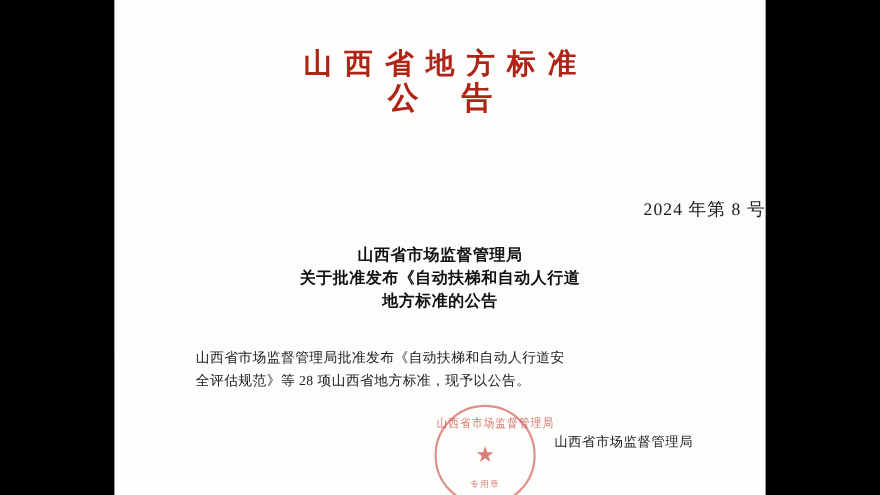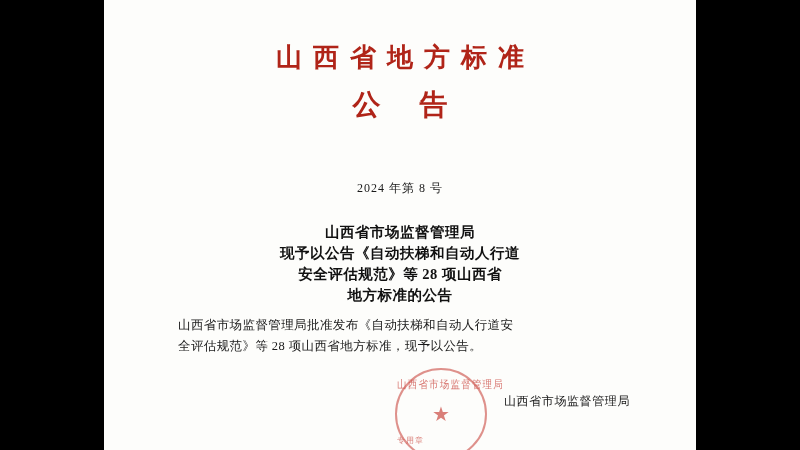--- a/index.html
+++ b/index.html
@@ -42,40 +42,40 @@
     color: #b02418;
     font-family: "Liberation Serif", serif;
     font-size: 26px;
     font-weight: bold;
     letter-spacing: 11px;
     text-indent: 11px;
     white-space: nowrap;
   }
   .title-sub {
     position: absolute;
-    top: 86px;
+    top: 70px;
     left: 0;
     width: 100%;
     text-align: center;
     color: #b02418;
     font-family: "Liberation Serif", serif;
     font-size: 28px;
     font-weight: bold;
     letter-spacing: 16px;
     text-indent: 16px;
     white-space: nowrap;
   }
   .issue-no {
     position: absolute;
     top: 180px;
     left: 0;
     width: 100%;
-    text-align: center;
+    text-align: right;
     color: #1a1a1a;
-    font-size: 12px;
+    font-size: 16px;
     letter-spacing: 1px;
   }
   .headline {
     position: absolute;
     top: 222px;
     left: 0;
     width: 100%;
     text-align: center;
     color: #111111;
     font-size: 14.5px;
@@ -146,21 +146,21 @@
     font-size: 9.5px;
     letter-spacing: 1.2px;
     white-space: nowrap;
     transform: scaleY(1.15);
   }
   .seal .seal-text-bottom {
     position: absolute;
     bottom: 12px;
     left: 0;
     width: 100%;
-    text-align: left;
+    text-align: center;
     color: rgba(196, 48, 40, 0.72);
     font-size: 8px;
     letter-spacing: 1px;
     white-space: nowrap;
   }
   .bar-left, .bar-right {
     position: absolute;
     top: 0;
     width: 104px;
     height: 450px;
@@ -181,22 +181,21 @@
     <div class="doc-inner">
 
       <div class="title-main">山西省地方标准</div>
 
       <div class="title-sub">公 告</div>
 
       <div class="issue-no">2024 年第 8 号</div>
 
       <div class="headline">
         <div>山西省市场监督管理局</div>
-        <div>现予以公告《自动扶梯和自动人行道</div>
-        <div>安全评估规范》等 28 项山西省</div>
+        <div>关于批准发布《自动扶梯和自动人行道</div>
         <div>地方标准的公告</div>
       </div>
 
       <div class="body-text">
         <span>山西省市场监督管理局批准发布《自动扶梯和自动人行道安</span>
         <span class="l2">全评估规范》等 28 项山西省地方标准，现予以公告。</span>
       </div>
 
       <div class="seal">
         <div class="seal-text-top">山西省市场监督管理局</div>

